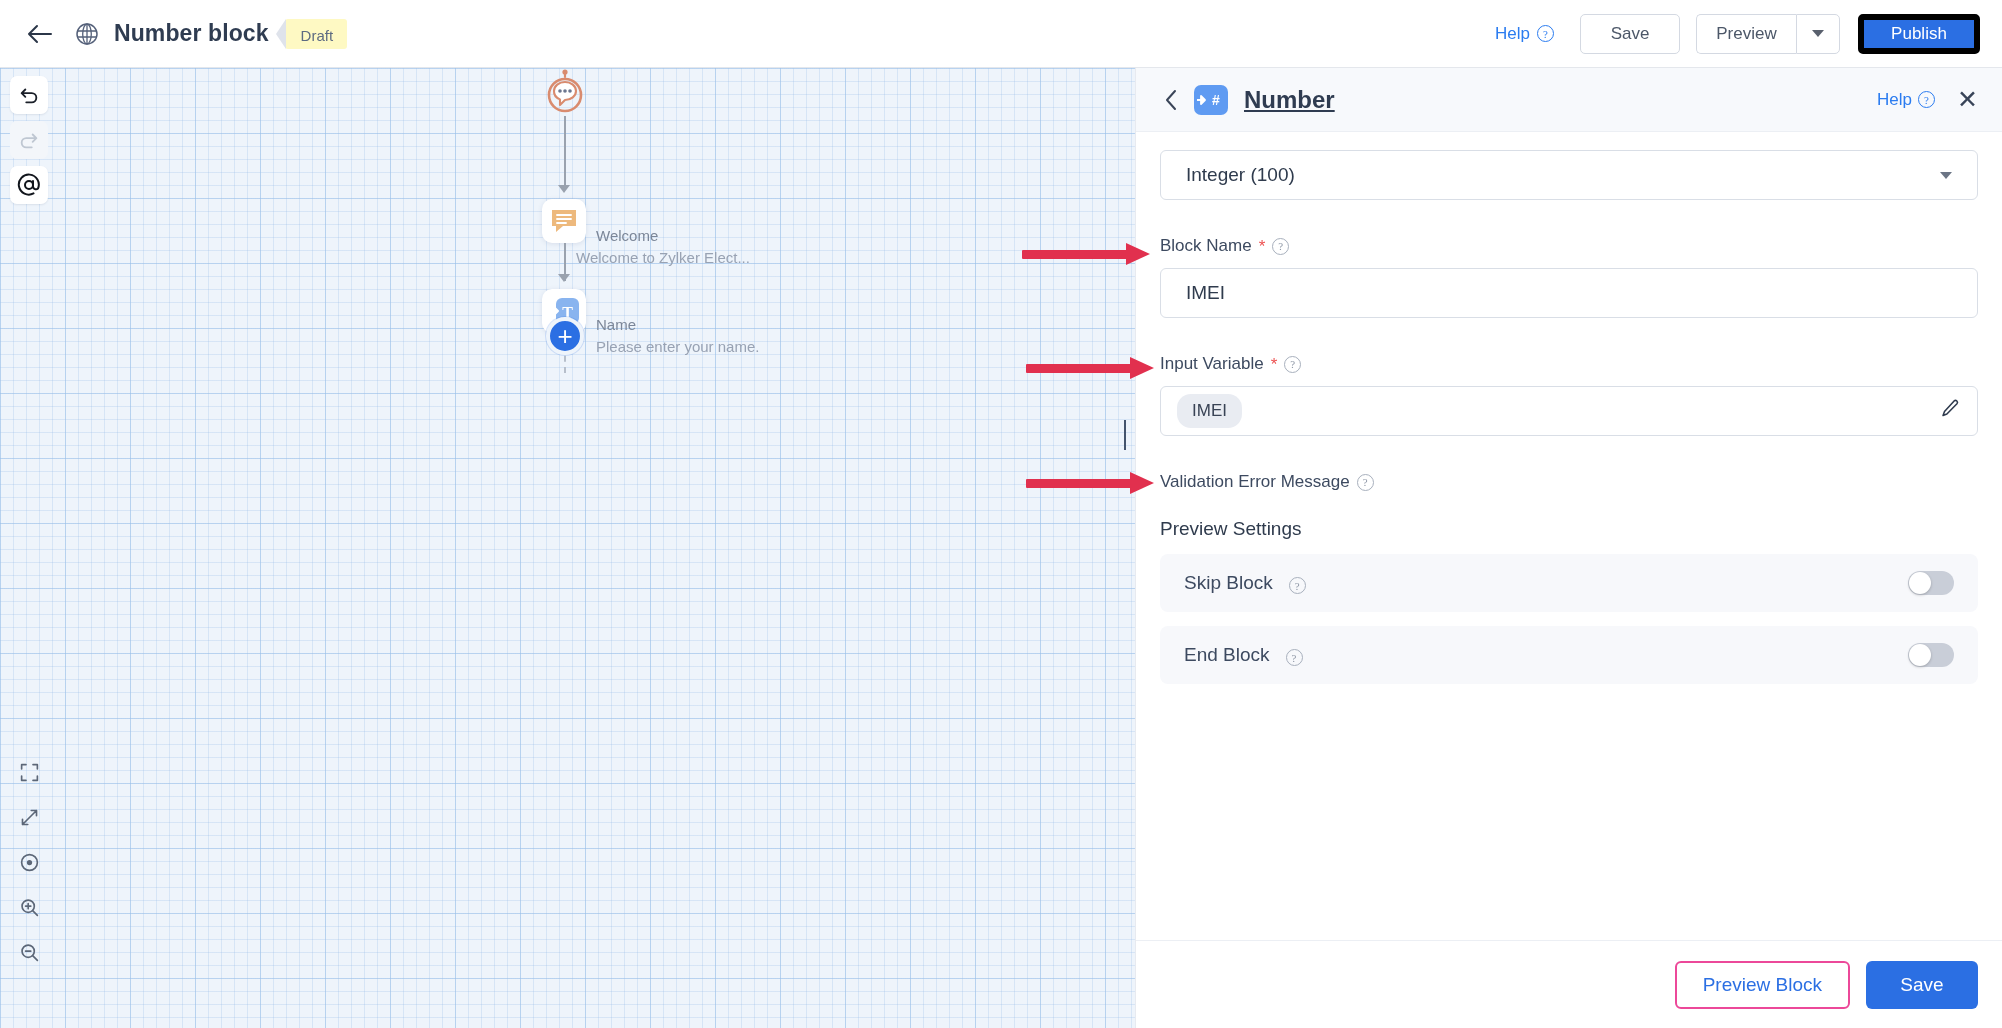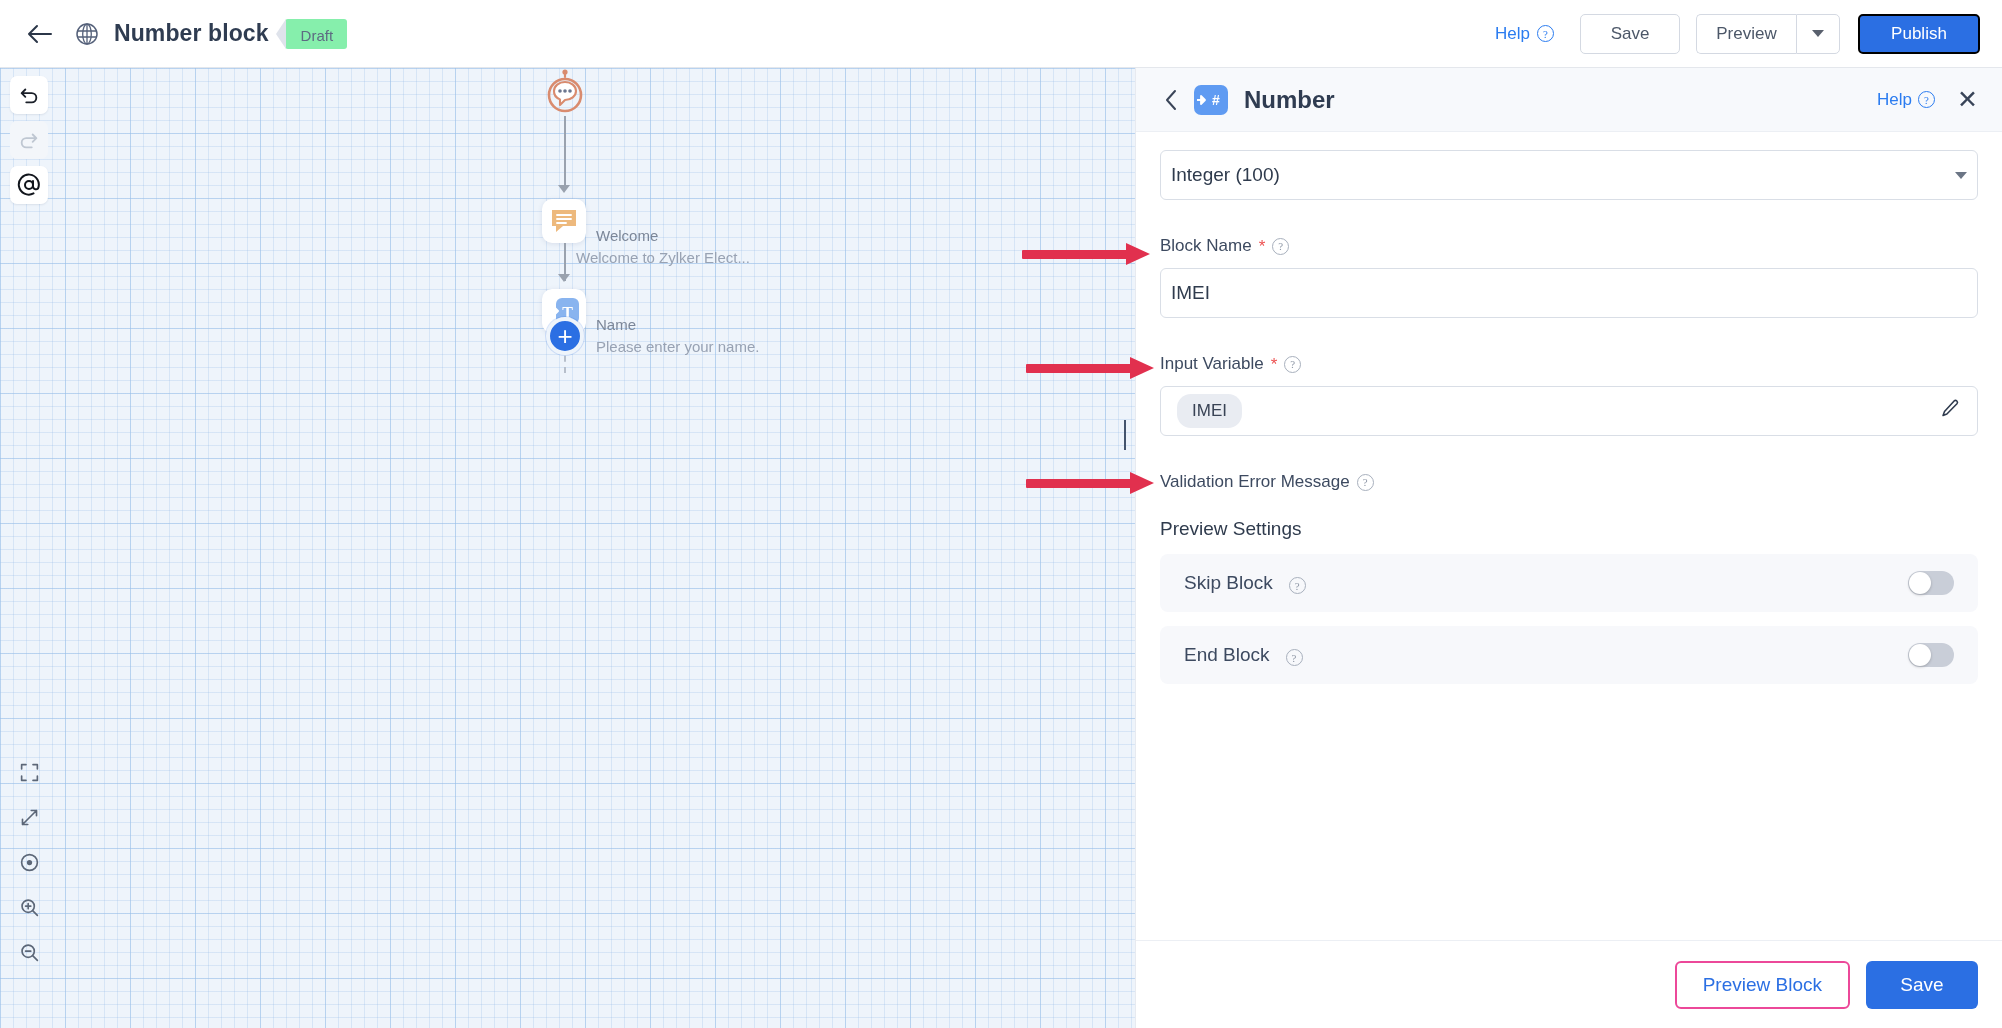--- a/index.html
+++ b/index.html
@@ -21,21 +21,21 @@
     margin-left: 22px; width: 34px; height: 34px;
     display: flex; align-items: center; justify-content: center;
     cursor: pointer; border-radius: 4px;
   }
   .globe-wrap { margin-left: 16px; width: 30px; height: 30px; display:flex; align-items:center; justify-content:center;}
   .page-title {
     margin-left: 12px; font-size: 23px; font-weight: 700; color: #2f3c51; letter-spacing: .1px;
   }
   .draft-badge {
     margin-left: 16px; position: relative;
-    background: #86efac; color: #5d6b82;
+    background: #fef9c3; color: #5d6b82;
     font-size: 15px; padding: 8px 14px 5px 16px;
     border-radius: 3px;
   }
   .draft-badge::before {
     content:""; position:absolute; left:-9px; top:0;
     width:0; height:0; border-top:15px solid transparent;
     border-bottom:15px solid transparent; border-right:10px solid #dfe3eb;
   }
   .topbar-right {
     margin-left: auto; display: flex; align-items: center; gap: 0; padding-right: 22px;
@@ -64,21 +64,21 @@
     border-radius: 5px 0 0 5px; width: 100px; border-right: none;
   }
   .preview-caret {
     border-radius: 0 5px 5px 0; width: 44px; min-width: 44px; padding: 0;
   }
   .caret-down {
     width: 0; height: 0; border-left: 6px solid transparent;
     border-right: 6px solid transparent; border-top: 7px solid #59606d;
   }
   .btn-publish {
-    background: #2b6fe3; color: #fff; border: 2px solid #000000;
+    background: #2b6fe3; color: #fff; border: 6px solid #000000;
     height: 40px; width: 122px; font-size: 17px;
   }
 
   
   .canvas {
     position: absolute; top: 68px; left: 0; width: 1135px; height: 960px;
     background-color: #eef4fb;
     background-image:
       linear-gradient(to right, rgba(160,195,235,0.30) 1px, transparent 1px),
       linear-gradient(to bottom, rgba(160,195,235,0.30) 1px, transparent 1px),
@@ -157,21 +157,21 @@
     height: 64px; background: #f7f9fc; border-bottom: 1px solid #eceff4;
     display: flex; align-items: center; padding: 0 24px;
   }
   .chev-left { width: 22px; display:flex; align-items:center; justify-content:center; cursor:pointer; }
   .badge-num {
     margin-left: 12px; width: 34px; height: 30px; border-radius: 7px;
     background: #5f9bf2; display: flex; align-items: center; justify-content: center;
     gap: 1px;
   }
   .panel-title {
-    margin-left: 16px; font-size: 24px; font-weight: 700; color: #2f3c51;
+    margin-left: 16px; font-size: 24px; font-weight: 700; color: #2f3c51; text-decoration: underline;
   }
   .panel-head-right { margin-left: auto; display: flex; align-items: center; gap: 22px; }
   .panel-help { color: #2b7cf0; font-size: 17px; display: flex; align-items: center; gap: 6px; cursor: pointer; }
   .close-x { font-size: 25px; color: #384458; cursor: pointer; line-height: 1; font-weight: 400; }
 
   .panel-body {
     flex: 1; overflow: hidden; padding: 18px 24px 0 24px;
   }
   .field { margin-bottom: 10px; }
   .field-label {
@@ -180,21 +180,21 @@
   }
   .req-star { color: #ed5252; font-size: 17px; line-height: 1; }
   .q-grey {
     width: 17px; height: 17px; border-radius: 50%;
     border: 1.2px solid #a8b0bd; color: #8c95a4;
     font-size: 11px; display: flex; align-items: center; justify-content: center;
     font-family: "Liberation Serif", serif;
   }
   .input-box {
     height: 50px; border: 1px solid #d9dee6; border-radius: 6px;
-    display: flex; align-items: center; padding: 0 10px;
+    display: flex; align-items: center; padding: 0 25px;
     font-size: 19px; color: #2f3b4d; background: #fff;
   }
   .select-box { justify-content: space-between; }
   .sel-caret {
     width: 0; height: 0; border-left: 6px solid transparent;
     border-right: 6px solid transparent; border-top: 7px solid #6b7585;
   }
   .var-pill {
     background: #e9ecf2; color: #394355; font-size: 17px;
     border-radius: 14px; padding: 7px 15px;

